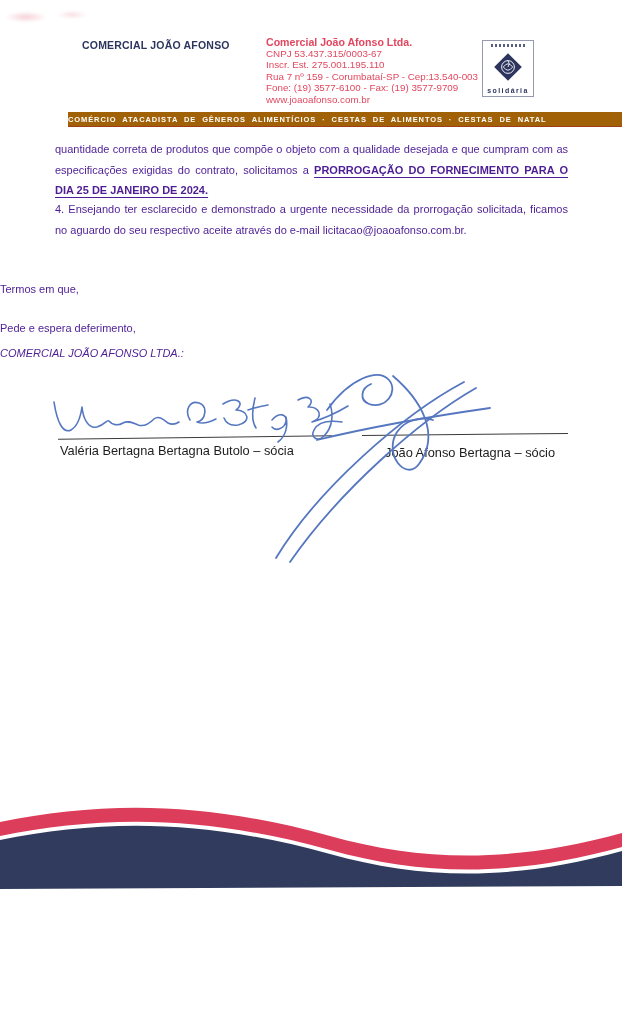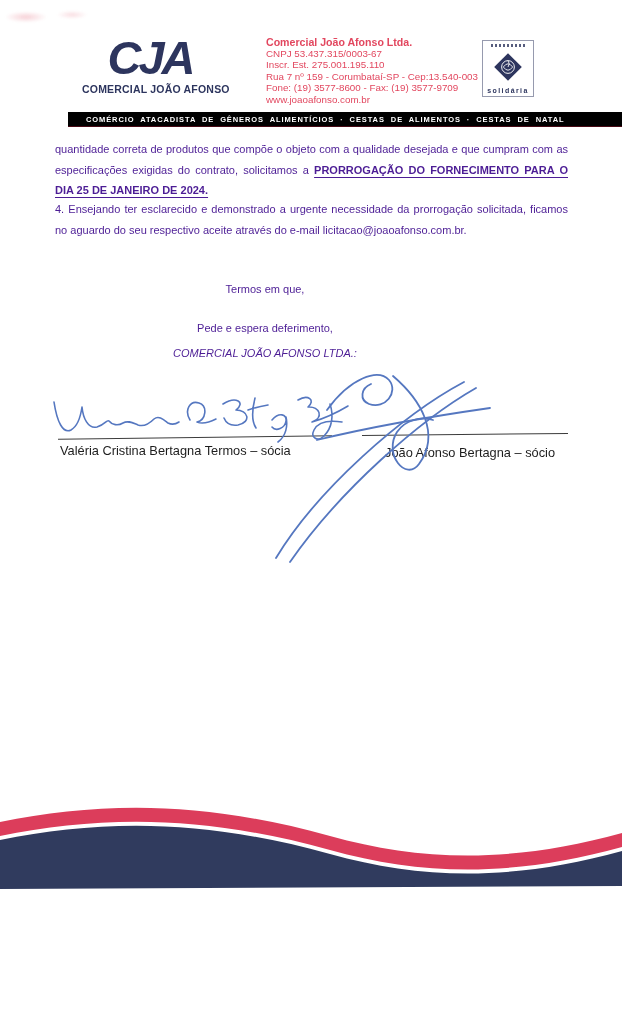--- a/index.html
+++ b/index.html
@@ -33,34 +33,34 @@
     left:482px;top:40px;width:52px;height:57px;
     border:1px solid rgba(45,53,94,.5);box-sizing:border-box;
     display:flex;flex-direction:column;align-items:center;justify-content:space-between;
     padding:3px 2px 2px 2px;background:#fff;
   }
   .seal-top{width:34px;height:3px;
     background:repeating-linear-gradient(90deg,#2d355e 0 2px,transparent 2px 4px);opacity:.8;}
   .seal-label{font-size:7px;color:#2d355e;letter-spacing:1.4px;font-weight:bold;white-space:nowrap;}
 
   .banner{
-    left:68px;top:112px;width:554px;height:15px;background:#000000;
+    left:68px;top:112px;width:554px;height:15px;background:#a16207;
     color:#ffffff;font-size:7.5px;font-weight:bold;line-height:15px;
     letter-spacing:.9px;word-spacing:3px;white-space:nowrap;overflow:hidden;
-    padding-left:18px;box-sizing:border-box;
+    box-sizing:border-box;
     box-shadow:inset 0 -1px 0 rgba(160,20,45,.45);
   }
 
   
   .bodytext{color:#4c1d95;font-size:11px;line-height:20.5px;}
   .para{left:55px;width:513px;text-align:justify;text-align-last:left;}
   .para1{top:139px;}
   .para4{top:199px;}
   .emph{font-weight:bold;text-decoration:underline;text-decoration-thickness:1.4px;text-underline-offset:2.5px;}
-  .center-line{left:0;width:530px;text-align:center;}
+  .center-line{left:0;width:530px;}
   .closing1{top:279px;}
   .closing2{top:318px;}
   .closing3{top:343px;font-style:italic;}
 
   
   .sig-line{border-top:1.6px solid #3c3c3c;height:0;}
   .sig-line-left{left:58px;top:437px;width:274px;transform:rotate(-.7deg);}
   .sig-line-right{left:362px;top:434px;width:206px;transform:rotate(-.5deg);}
   .sig-label{color:#1d1d1d;font-size:12.8px;white-space:nowrap;}
   .sig-label-left{left:60px;top:443px;}
@@ -72,30 +72,29 @@
 
   
   .wave{left:0;top:800px;width:622px;height:110px;}
 </style>
 </head>
 <body>
 
 <div class="abs smudge"></div>
 
 <div class="abs cja-block">
-  <div class="cja-acronym">CJA</div>
   <div class="cja-name">COMERCIAL JOÃO AFONSO</div>
 </div>
 
 <div class="abs company-info">
   <div class="ln-bold">Comercial João Afonso Ltda.</div>
   <div>CNPJ 53.437.315/0003-67</div>
   <div>Inscr. Est. 275.001.195.110</div>
   <div>Rua 7  nº 159 - Corumbataí-SP - Cep:13.540-003</div>
-  <div>Fone: (19) 3577-8600 - Fax: (19) 3577-9709</div>
+  <div>Fone: (19) 3577-6100 - Fax: (19) 3577-9709</div>
   <div>www.joaoafonso.com.br</div>
 </div>
 
 <div class="abs seal">
   <div class="seal-top"></div>
   <svg width="34" height="34" viewBox="0 0 40 40">
     <rect x="8.5" y="8.5" width="23" height="23" transform="rotate(45 20 20)" fill="#2d355e"></rect>
     <circle cx="20" cy="20" r="7.5" fill="none" stroke="#ffffff" stroke-width="1.1"></circle>
     <path d="M14.5,20 q5.5,-7.5 11,0 q-5.5,7.5 -11,0 M20,12.5 q3,4 0,7.5" fill="none" stroke="#ffffff" stroke-width="1"></path>
   </svg>
@@ -112,21 +111,21 @@
 
 <div class="abs para para4 bodytext">4. Ensejando ter esclarecido e demonstrado a urgente necessidade da prorrogação solicitada, ficamos no aguardo do seu respectivo aceite através do e-mail licitacao@joaoafonso.com.br.</div>
 
 <div class="abs center-line closing1 bodytext">Termos em que,</div>
 <div class="abs center-line closing2 bodytext">Pede e espera deferimento,</div>
 <div class="abs center-line closing3 bodytext">COMERCIAL JOÃO AFONSO LTDA.:</div>
 
 <div class="abs sig-line sig-line-left"></div>
 <div class="abs sig-line sig-line-right"></div>
 
-<div class="abs sig-label sig-label-left">Valéria Cristina Bertagna Termos – sócia</div>
+<div class="abs sig-label sig-label-left">Valéria Bertagna Bertagna Butolo – sócia</div>
 <div class="abs sig-label sig-label-right">João Afonso Bertagna – sócio</div>
 
 <svg class="abs ink ink-left" width="300" height="55" viewBox="0 0 300 55">
   <path stroke-width="1.6" d="M4,10 C7,30 13,42 21,38 C28,34 31,22 32,15 C33,26 38,37 47,35 C55,33 57,27 59,29 C62,33 68,34 73,31 C78,28 83,31 88,33 C94,35 100,31 104,27 C109,23 114,28 118,31 C122,33 126,32 129,30"></path>
   <path stroke-width="1.6" d="M140,28 C134,18 140,8 149,11 C158,14 156,28 147,30 C152,32 160,30 166,27 M173,12 C186,4 196,10 186,18 C198,18 202,30 188,33 C181,34 176,31 174,26 M205,6 C202,18 202,30 206,36 M198,18 C206,15 212,14 218,13 M222,28 C229,20 237,22 236,29 C235,36 226,40 222,35 M236,25 C238,34 236,44 228,50"></path>
   <path stroke-width="1.6" d="M248,8 C258,2 266,8 258,15 C270,14 274,26 262,30 C276,26 288,20 298,14 M280,12 C284,24 282,36 274,44 C268,50 260,46 264,38 C268,30 278,28 292,30"></path>
 </svg>
 
 <svg class="abs ink ink-right" width="240" height="205" viewBox="0 0 240 205">
   <path stroke-width="1.8" d="M14,198 C55,130 140,55 202,22"></path>

